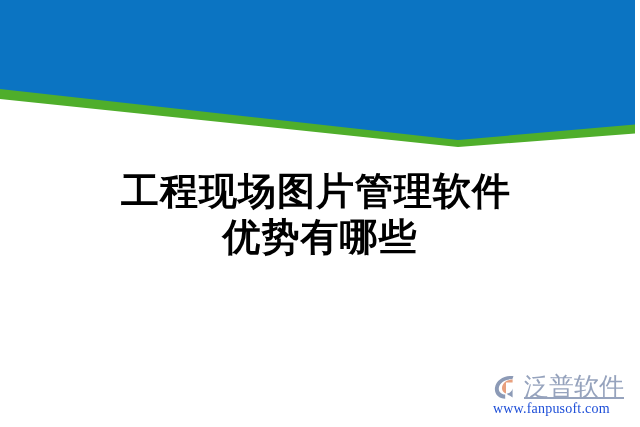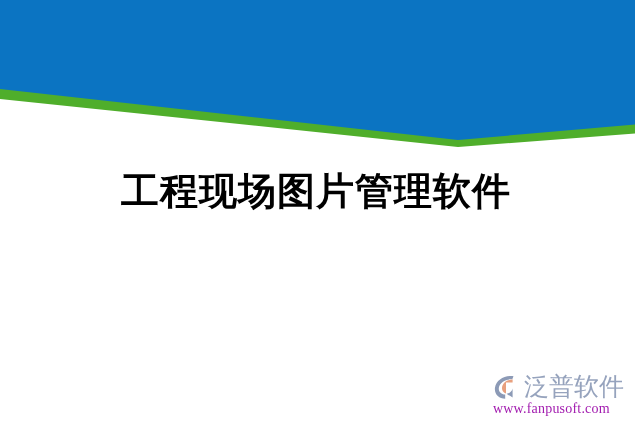--- a/index.html
+++ b/index.html
@@ -85,49 +85,51 @@
     height: 30px;
   }
   .wm-name {
     font-size: 25px;
     line-height: 28px;
     font-weight: normal;
     color: #96a3bd;
     letter-spacing: 0px;
     white-space: nowrap;
     font-family: "DejaVu Sans", "Liberation Sans", sans-serif;
+    text-decoration: underline;
   }
   .wm-url {
     display: block;
     margin-top: -2px;
     padding-left: 2px;
     font-family: "Liberation Serif", "DejaVu Serif", serif;
     font-size: 14px;
     line-height: 16px;
-    color: #a21caf;
+    color: #1d4ed8;
     letter-spacing: 0.2px;
     white-space: nowrap;
   }
 </style>
 </head>
 <body>
 
 <div class="slide">
 
   <div class="banner">
     <svg viewBox="0 0 640 160" width="640" height="160" xmlns="http://www.w3.org/2000/svg" aria-hidden="true">
 
       <polygon points="0,0 640,0 640,133 458,147 0,99" fill="#4fae2b"></polygon>
 
       <polygon points="0,0 640,0 640,124 458,140 0,89" fill="#0b74c2"></polygon>
     </svg>
   </div>
 
   <div class="title-block">
     <span class="title-line line-1">工程现场图片管理软件</span>
+    <span class="title-line line-2">优势有哪些</span>
   </div>
 
   <div class="watermark">
     <div class="wm-row">
       <span class="wm-mark">
         <svg viewBox="0 0 30 30" width="30" height="30" xmlns="http://www.w3.org/2000/svg" aria-hidden="true">
 
           <path d="M22.5 4.2 C13.5 3.2 5.2 8.0 4.0 15.6 C3.0 22.0 7.8 26.6 14.2 26.8 L14.2 22.6 C10.0 22.3 7.2 19.4 7.9 15.6 C8.8 10.6 14.6 7.0 21.2 7.4 Z" fill="#8c9ab6"></path>
 
           <path d="M21.6 7.6 C16.0 7.6 11.4 11.0 11.0 15.8 C10.8 18.6 12.4 20.8 15.0 21.6 L15.0 10.4 L21.6 10.4 Z" fill="#e8a07e"></path>

